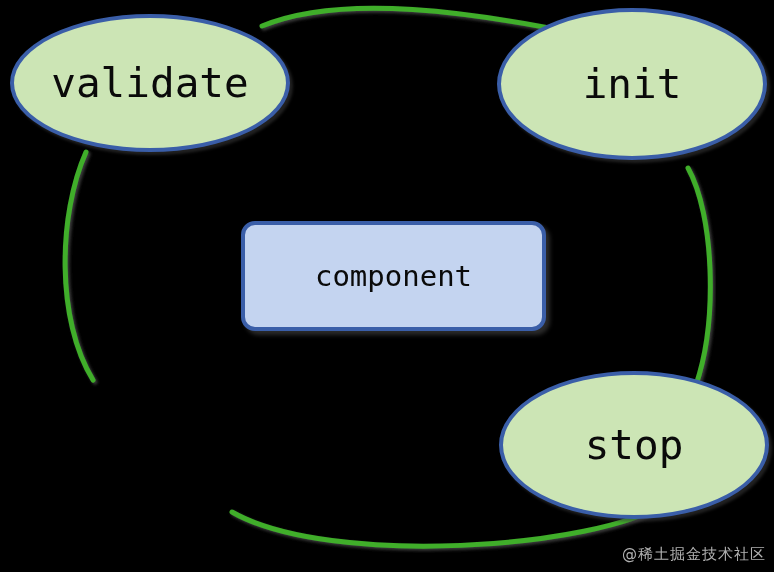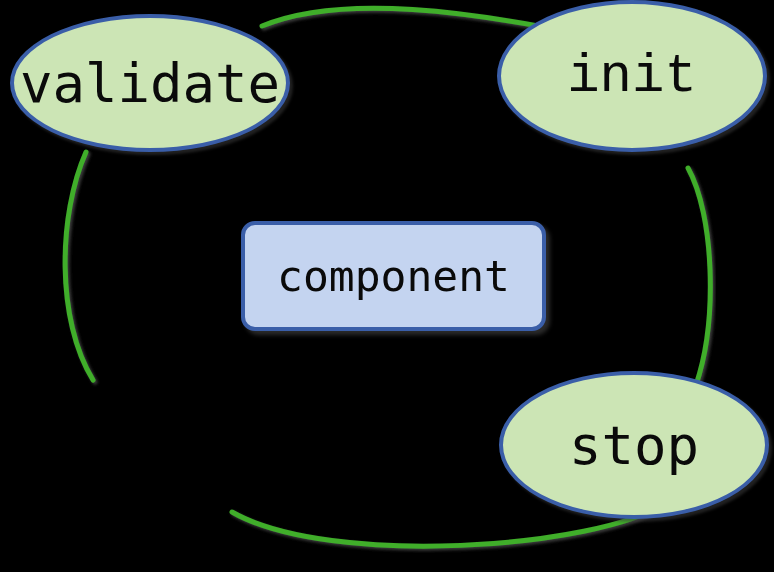--- a/index.html
+++ b/index.html
@@ -30,34 +30,34 @@
     box-sizing: border-box;
     color: #0a0a0a;
     text-align: center;
     white-space: nowrap;
     user-select: none;
   }
   .node-ellipse {
     background: #cce5b5;
     border: 4px solid #3a5ea8;
     border-radius: 50%;
-    font-size: 54px;
+    font-size: 41px;
     letter-spacing: 0px;
     box-shadow: 3px 3px 3px rgba(60,60,60,0.55);
     justify-content: center;
   }
   .node-box {
     background: #c4d4f0;
     border: 4px solid #3a5ea8;
     border-radius: 14px;
-    font-size: 43px;
+    font-size: 29px;
     box-shadow: 4px 4px 4px rgba(70,70,70,0.6);
   }
   #node-validate { left: 10px;  top: 14px;  width: 280px; height: 138px; }
-  #node-init     { left: 497px; top: 0;  width: 270px; height: 152px; font-family: Liberation Mono, monospace; }
+  #node-init     { left: 497px; top: 8px;  width: 270px; height: 152px; }
   #node-stop     { left: 4px;   top: 374px; width: 272px; height: 142px; }
   #node-start    { left: 499px; top: 371px; width: 270px; height: 148px; }
   #node-component{ left: 241px; top: 221px; width: 305px; height: 110px; }
 
   #watermark {
     position: absolute;
     right: 8px;
     bottom: 8px;
     font-family: "DejaVu Sans", "Liberation Sans", sans-serif;
     font-size: 15px;
@@ -100,14 +100,15 @@
 
 
   <div class="node node-ellipse" id="node-start">
     <span>stop</span>
   </div>
 
   <div class="node node-box" id="node-component">
     <span>component</span>
   </div>
 
+  <div id="watermark">@稀土掘金技术社区</div>
 
 </div>
 
 </body></html>

